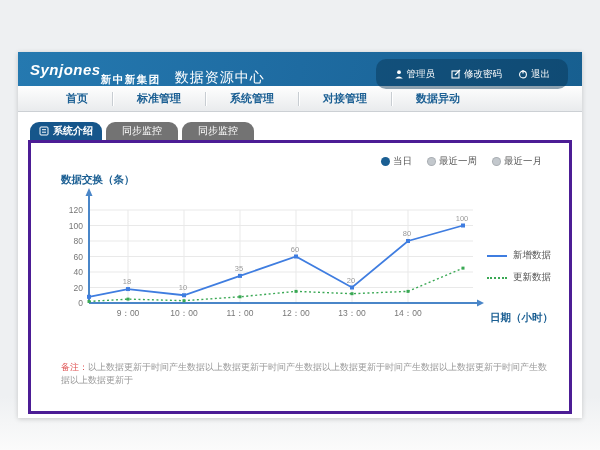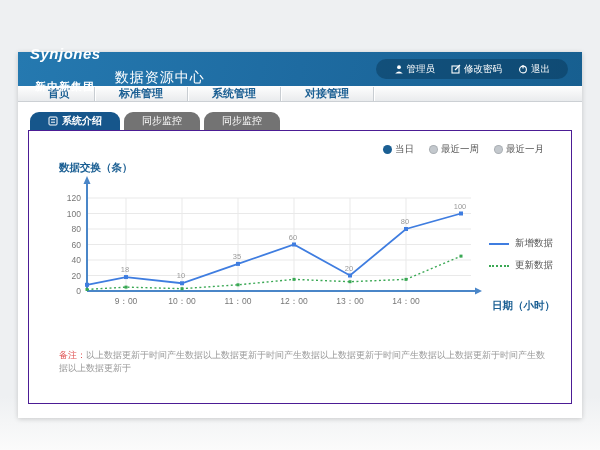--- a/index.html
+++ b/index.html
@@ -7,45 +7,45 @@
     font-family:"Liberation Sans","DejaVu Sans",sans-serif; }
   body { background:linear-gradient(#eef0f2 0%, #eef0f2 88%, #fbfbfb 100%); position:relative; }
 
   .page-card { position:absolute; left:18px; top:52px; width:564px; height:366px;
     background:#fff; box-shadow:0 1px 5px rgba(0,0,0,.18); }
 
   
   .header { position:relative; height:34px;
     background:linear-gradient(105deg,#2579b0 0%, #1e6ba1 50%, #175f90 100%);
     display:flex; align-items:center; padding:0 12px; }
-  .logo { display:flex; flex-direction:column; align-items:center; line-height:1; margin-right:14px; }
+  .logo { display:flex; flex-direction:row; align-items:center; line-height:1; margin-right:14px; }
   .logo-primary { color:#fff; font-size:15px; font-weight:bold; font-style:italic; letter-spacing:.5px; }
   .logo-secondary { color:#fff; font-size:10.5px; font-weight:bold; letter-spacing:1.5px; margin-top:20px; }
   .app-title { color:#fff; font-size:14px; letter-spacing:1px; margin-top:18px; }
-  .user-pill { position:absolute; right:14px; top:7px; height:20px; border-radius:10px;
+  .user-pill { position:absolute; right:14px; top:7px; height:30px; border-radius:10px;
     background:rgba(6,50,82,.45); display:flex; padding:0 10px; }
   .user-item { display:flex; align-items:center; gap:3px; color:#fff; font-size:9.5px;
     padding:0 8px; cursor:pointer; white-space:nowrap; }
   .user-item svg { display:block; }
 
   
-  .navbar { height:16px; background:linear-gradient(#fefefe,#e9ebed);
-    border-bottom:1px solid #ccd0d4; display:flex; align-items:center; padding-left:6px; }
+  .navbar { height:26px; background:linear-gradient(#fefefe,#e9ebed);
+    border-bottom:1px solid #ccd0d4; display:flex; align-items:center; padding-left:24px; }
   .nav-item { color:#1b5f93; font-size:11px; font-weight:bold; padding:0 24px; cursor:pointer; white-space:nowrap; }
   .nav-sep { width:1px; height:14px; background:#c8cdd2; box-shadow:1px 0 0 #fff; }
 
   
   .content { position:relative; padding:10px; }
   .tabs { display:flex; margin-left:2px; height:18px; }
   .tab { position:relative; display:flex; align-items:center; justify-content:center; gap:4px;
-    min-width:72px; padding:0 18px; font-size:10px; color:#fff; cursor:pointer;
+    min-width:72px; padding:0 0; font-size:10px; color:#fff; cursor:pointer;
     border-radius:9px 9px 0 0; margin-right:4px; }
   .tab.active { background:#16568b; font-weight:bold; }
   .tab.inactive { background:#737373; }
-  .panel { position:relative; border:1px solid #4c1d95; background:#fff; height:274px; }
+  .panel { position:relative; border:3px solid #4c1d95; background:#fff; height:274px; }
 
   .radio-row { position:absolute; top:12px; right:27px; display:flex; align-items:center; gap:16px; }
   .radio-opt { display:flex; align-items:center; gap:4px; font-size:9.5px; color:#555; cursor:pointer; }
   .radio-dot { width:7px; height:7px; border-radius:50%; }
   .radio-dot.on  { background:#1b5f93; box-shadow:0 0 0 1px #1b5f93; }
   .radio-dot.off { background:#c3c8cd; box-shadow:0 0 0 1px #a9aeb3; }
 
   .ylabel { position:absolute; left:30px; top:30px; color:#1b5f93; font-size:10.5px; font-weight:bold;font-family:Liberation Mono, monospace; }
   .xlabel { position:absolute; right:16px; top:168px; color:#1b5f93; font-size:10.5px; font-weight:bold; }
 
@@ -98,20 +98,21 @@
 
   <div class="navbar">
       <span class="nav-item">首页</span>
       <span class="nav-sep"></span>
       <span class="nav-item">标准管理</span>
       <span class="nav-sep"></span>
       <span class="nav-item">系统管理</span>
       <span class="nav-sep"></span>
       <span class="nav-item">对接管理</span>
       <span class="nav-sep"></span>
+      <span class="nav-item">数据异动</span>
     </div>
 
   <div class="content">
     <div class="tabs">
         <div class="tab active">
           <svg width="10" height="10" viewBox="0 0 10 10">
             <rect x="1" y="1" width="8" height="8" rx="1" fill="none" stroke="#fff" stroke-width="1"></rect>
             <line x1="3" y1="3.7" x2="7" y2="3.7" stroke="#fff" stroke-width="1"></line>
             <line x1="3" y1="6.2" x2="7" y2="6.2" stroke="#fff" stroke-width="1"></line>
           </svg>

